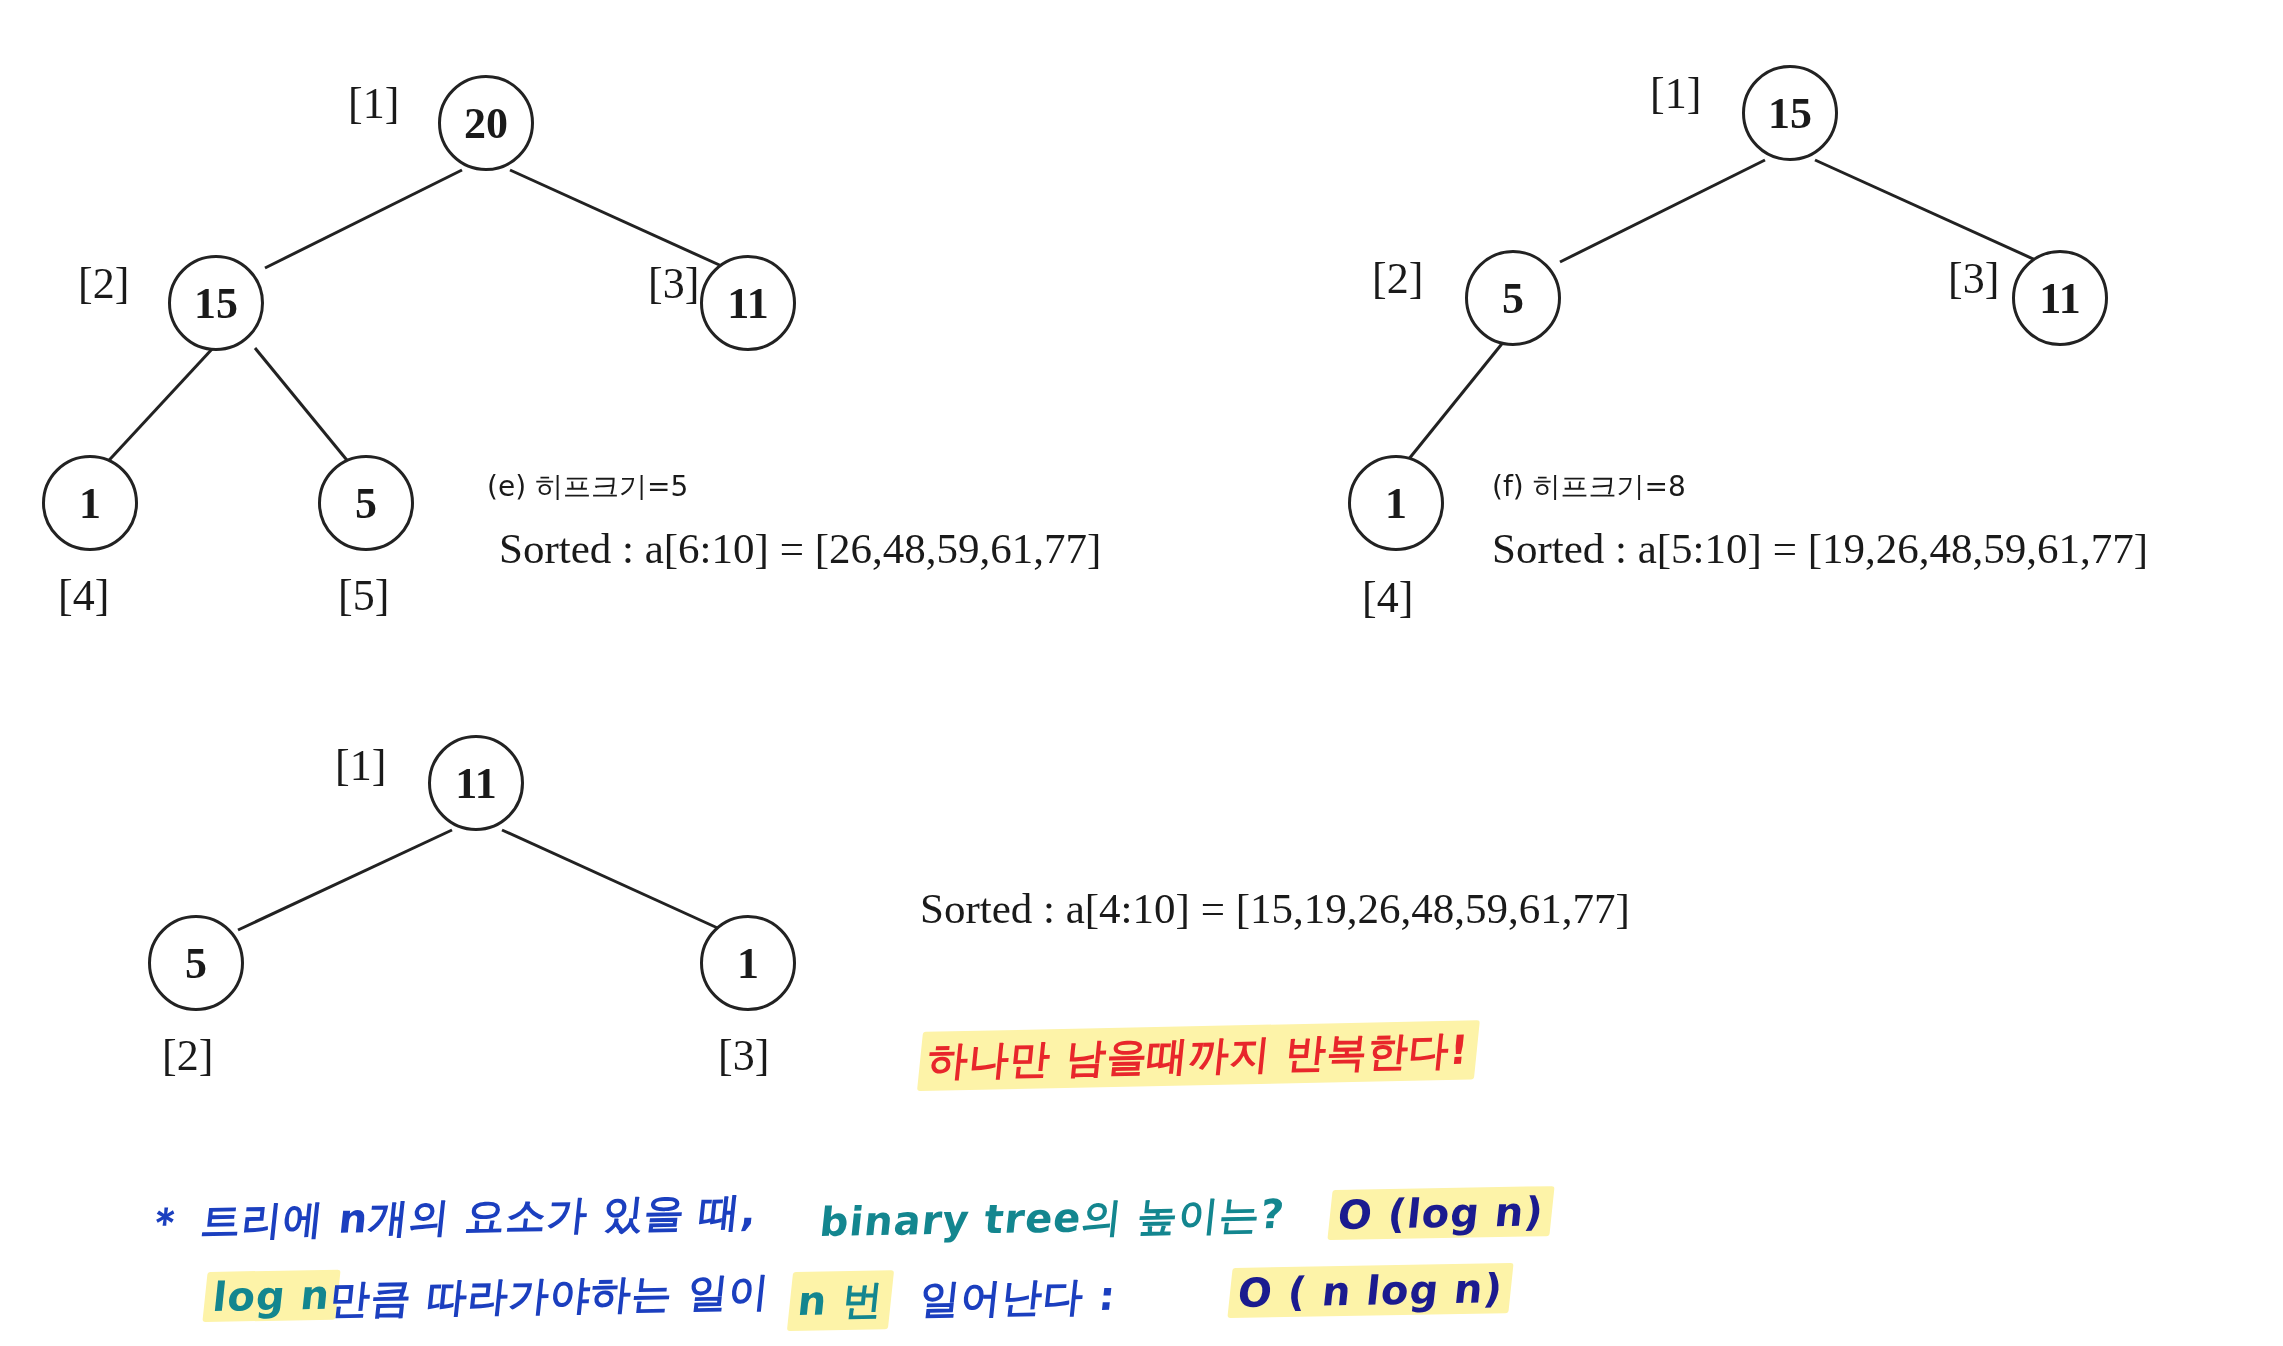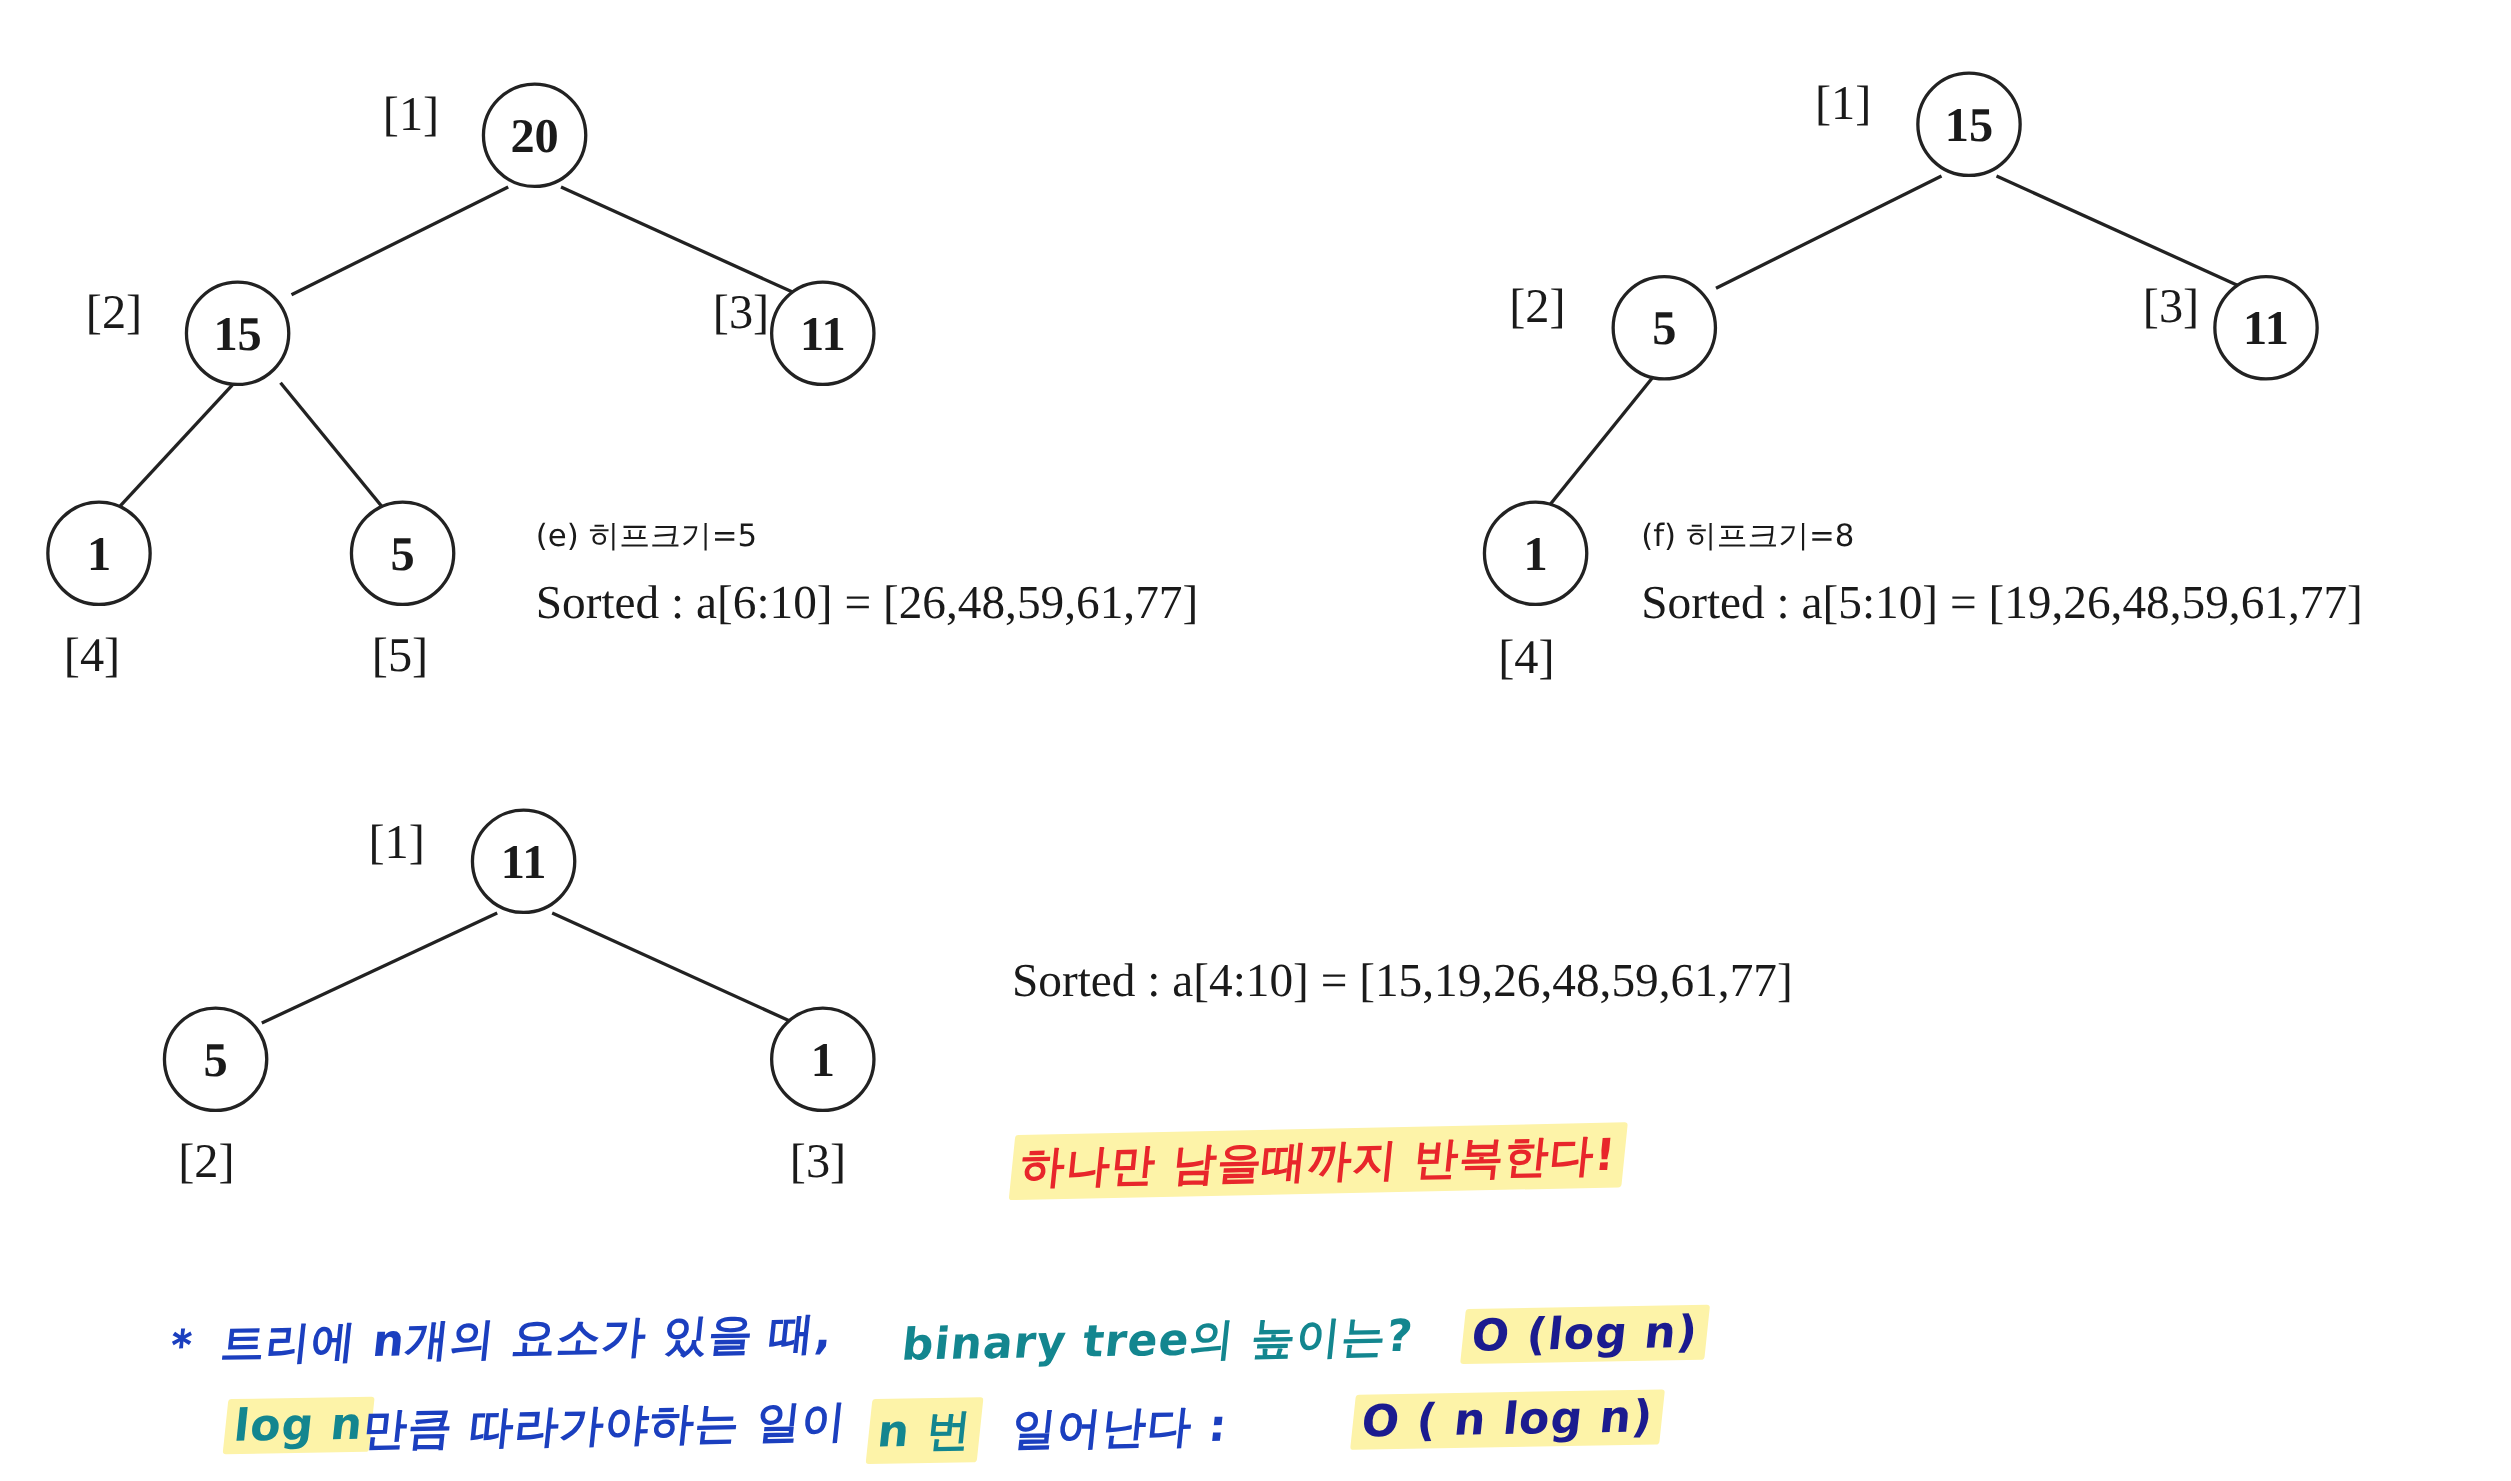--- a/index.html
+++ b/index.html
@@ -137,21 +137,21 @@
   </div>
   <div class="idx" style="left:58px; top:570px;">[4]</div>
 
   <div class="node" style="left:318px; top:455px;">
     <span>5</span>
   </div>
   <div class="idx" style="left:338px; top:570px;">[5]</div>
 
   <div class="caption" style="left:487px; top:468px;">
     <div class="ko">(e) 히프크기=5</div>
-    <div style="margin-top:12px;">Sorted : a[6:10] = [26,48,59,61,77]</div>
+    <div style="margin-top:12px;margin-left:12px;">Sorted : a[6:10] = [26,48,59,61,77]</div>
   </div>
 
   <div class="node" style="left:1742px; top:65px;">
     <span>15</span>
   </div>
   <div class="idx" style="left:1650px; top:68px;">[1]</div>
 
   <div class="node" style="left:1465px; top:250px;">
     <span>5</span>
   </div>
@@ -181,21 +181,21 @@
     <span>5</span>
   </div>
   <div class="idx" style="left:162px; top:1030px;">[2]</div>
 
   <div class="node" style="left:700px; top:915px;">
     <span>1</span>
   </div>
   <div class="idx" style="left:718px; top:1030px;">[3]</div>
 
   <div class="caption" style="left:920px; top:855px;">
-    <div style="margin-top:7px;">Sorted : a[4:10] = [15,19,26,48,59,61,77]</div>
+    <div style="margin-top:24px;">Sorted : a[4:10] = [15,19,26,48,59,61,77]</div>
   </div>
 
   <div class="hand hand-red" style="left:920px; top:1032px; transform: rotate(-1.2deg);">
     <span class="hl-yellow slant">하나만 남을때까지 반복한다!</span>
   </div>
 
   <div class="hand hand-blue" style="left:145px; top:1195px; transform: rotate(-1deg);">
     <span class="slant">＊ 트리에  n개의  요소가  있을 때,</span>
   </div>
 

